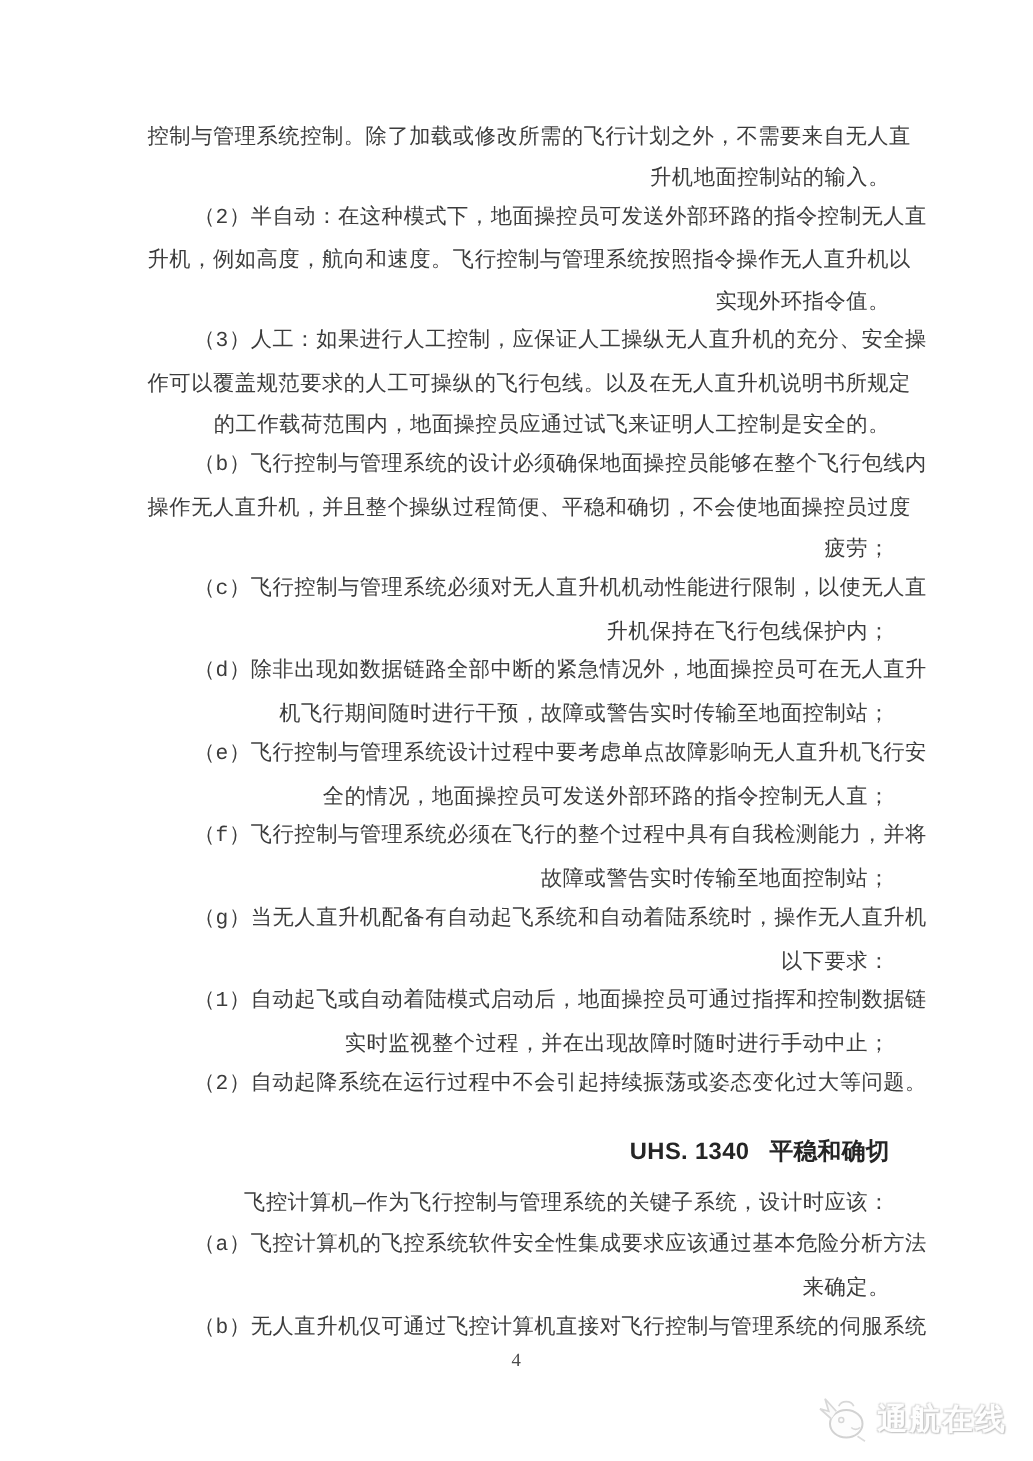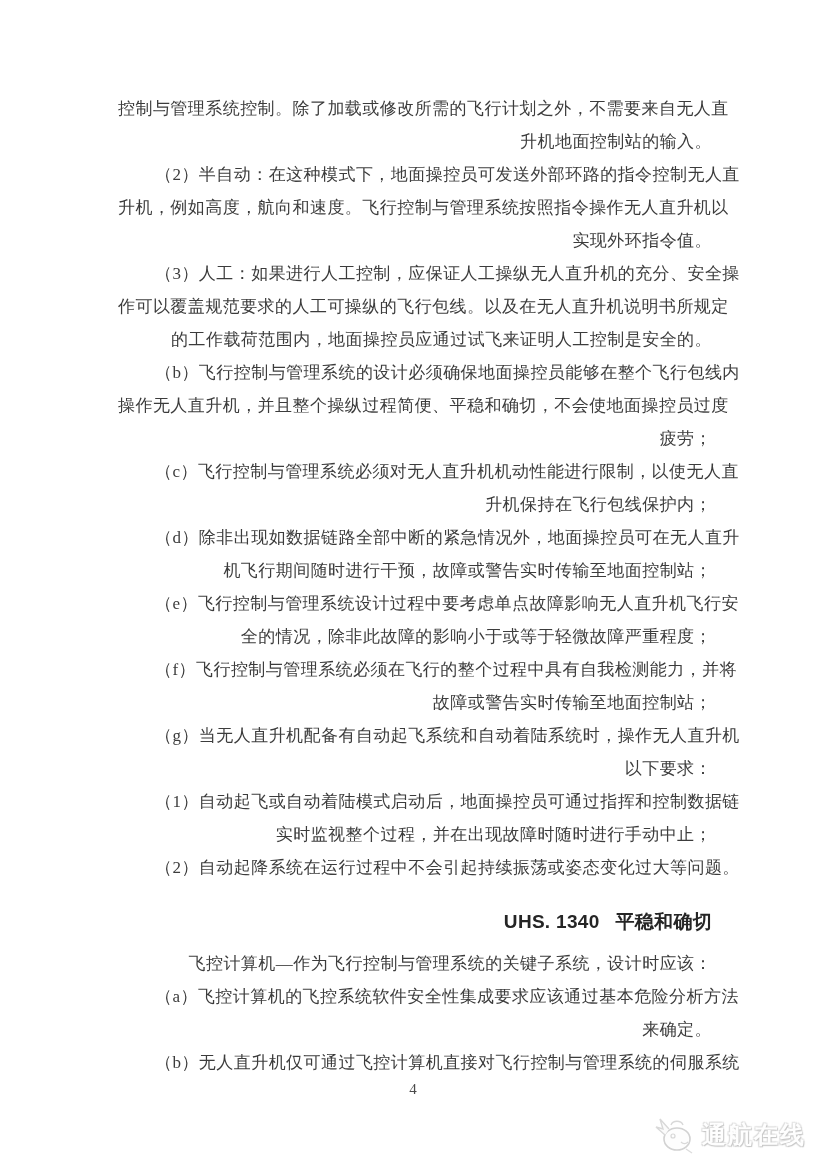--- a/index.html
+++ b/index.html
@@ -19,21 +19,21 @@
     text-align: right;
   }
   .line {
     height: 33px;
     line-height: 33px;
     font-size: 17px;
     letter-spacing: 0.45px;
     color: #3c3c3c;
     white-space: nowrap;
   }
-  .line.indent { padding-left: 37px; }
+  .line.indent { padding-left: 37px; font-family: Liberation Mono, monospace; }
   .heading {
     margin-top: 21px;
     margin-bottom: 9px;
     height: 33px;
     line-height: 33px;
     font-weight: bold;
     font-size: 19px;
     color: #252525;
     font-family: "Liberation Sans", "DejaVu Sans", sans-serif;
     letter-spacing: 0.3px;
@@ -82,21 +82,21 @@
     <div class="line">作可以覆盖规范要求的人工可操纵的飞行包线。以及在无人直升机说明书所规定</div>
     <div class="line">的工作载荷范围内，地面操控员应通过试飞来证明人工控制是安全的。</div>
     <div class="line indent">（b）飞行控制与管理系统的设计必须确保地面操控员能够在整个飞行包线内</div>
     <div class="line">操作无人直升机，并且整个操纵过程简便、平稳和确切，不会使地面操控员过度</div>
     <div class="line">疲劳；</div>
     <div class="line indent">（c）飞行控制与管理系统必须对无人直升机机动性能进行限制，以使无人直</div>
     <div class="line">升机保持在飞行包线保护内；</div>
     <div class="line indent">（d）除非出现如数据链路全部中断的紧急情况外，地面操控员可在无人直升</div>
     <div class="line">机飞行期间随时进行干预，故障或警告实时传输至地面控制站；</div>
     <div class="line indent">（e）飞行控制与管理系统设计过程中要考虑单点故障影响无人直升机飞行安</div>
-    <div class="line">全的情况，除非此故障的影响小于或等于轻微故障严重程度；</div>
+    <div class="line">全的情况，地面操控员可发送外部环路的指令控制无人直；</div>
     <div class="line indent">（f）飞行控制与管理系统必须在飞行的整个过程中具有自我检测能力，并将</div>
     <div class="line">故障或警告实时传输至地面控制站；</div>
     <div class="line indent">（g）当无人直升机配备有自动起飞系统和自动着陆系统时，操作无人直升机</div>
     <div class="line">以下要求：</div>
     <div class="line indent">（1）自动起飞或自动着陆模式启动后，地面操控员可通过指挥和控制数据链</div>
     <div class="line">实时监视整个过程，并在出现故障时随时进行手动中止；</div>
     <div class="line indent">（2）自动起降系统在运行过程中不会引起持续振荡或姿态变化过大等问题。</div>
 
     <div class="heading">
       <span class="code">UHS. 1340</span><span class="title">平稳和确切</span>

